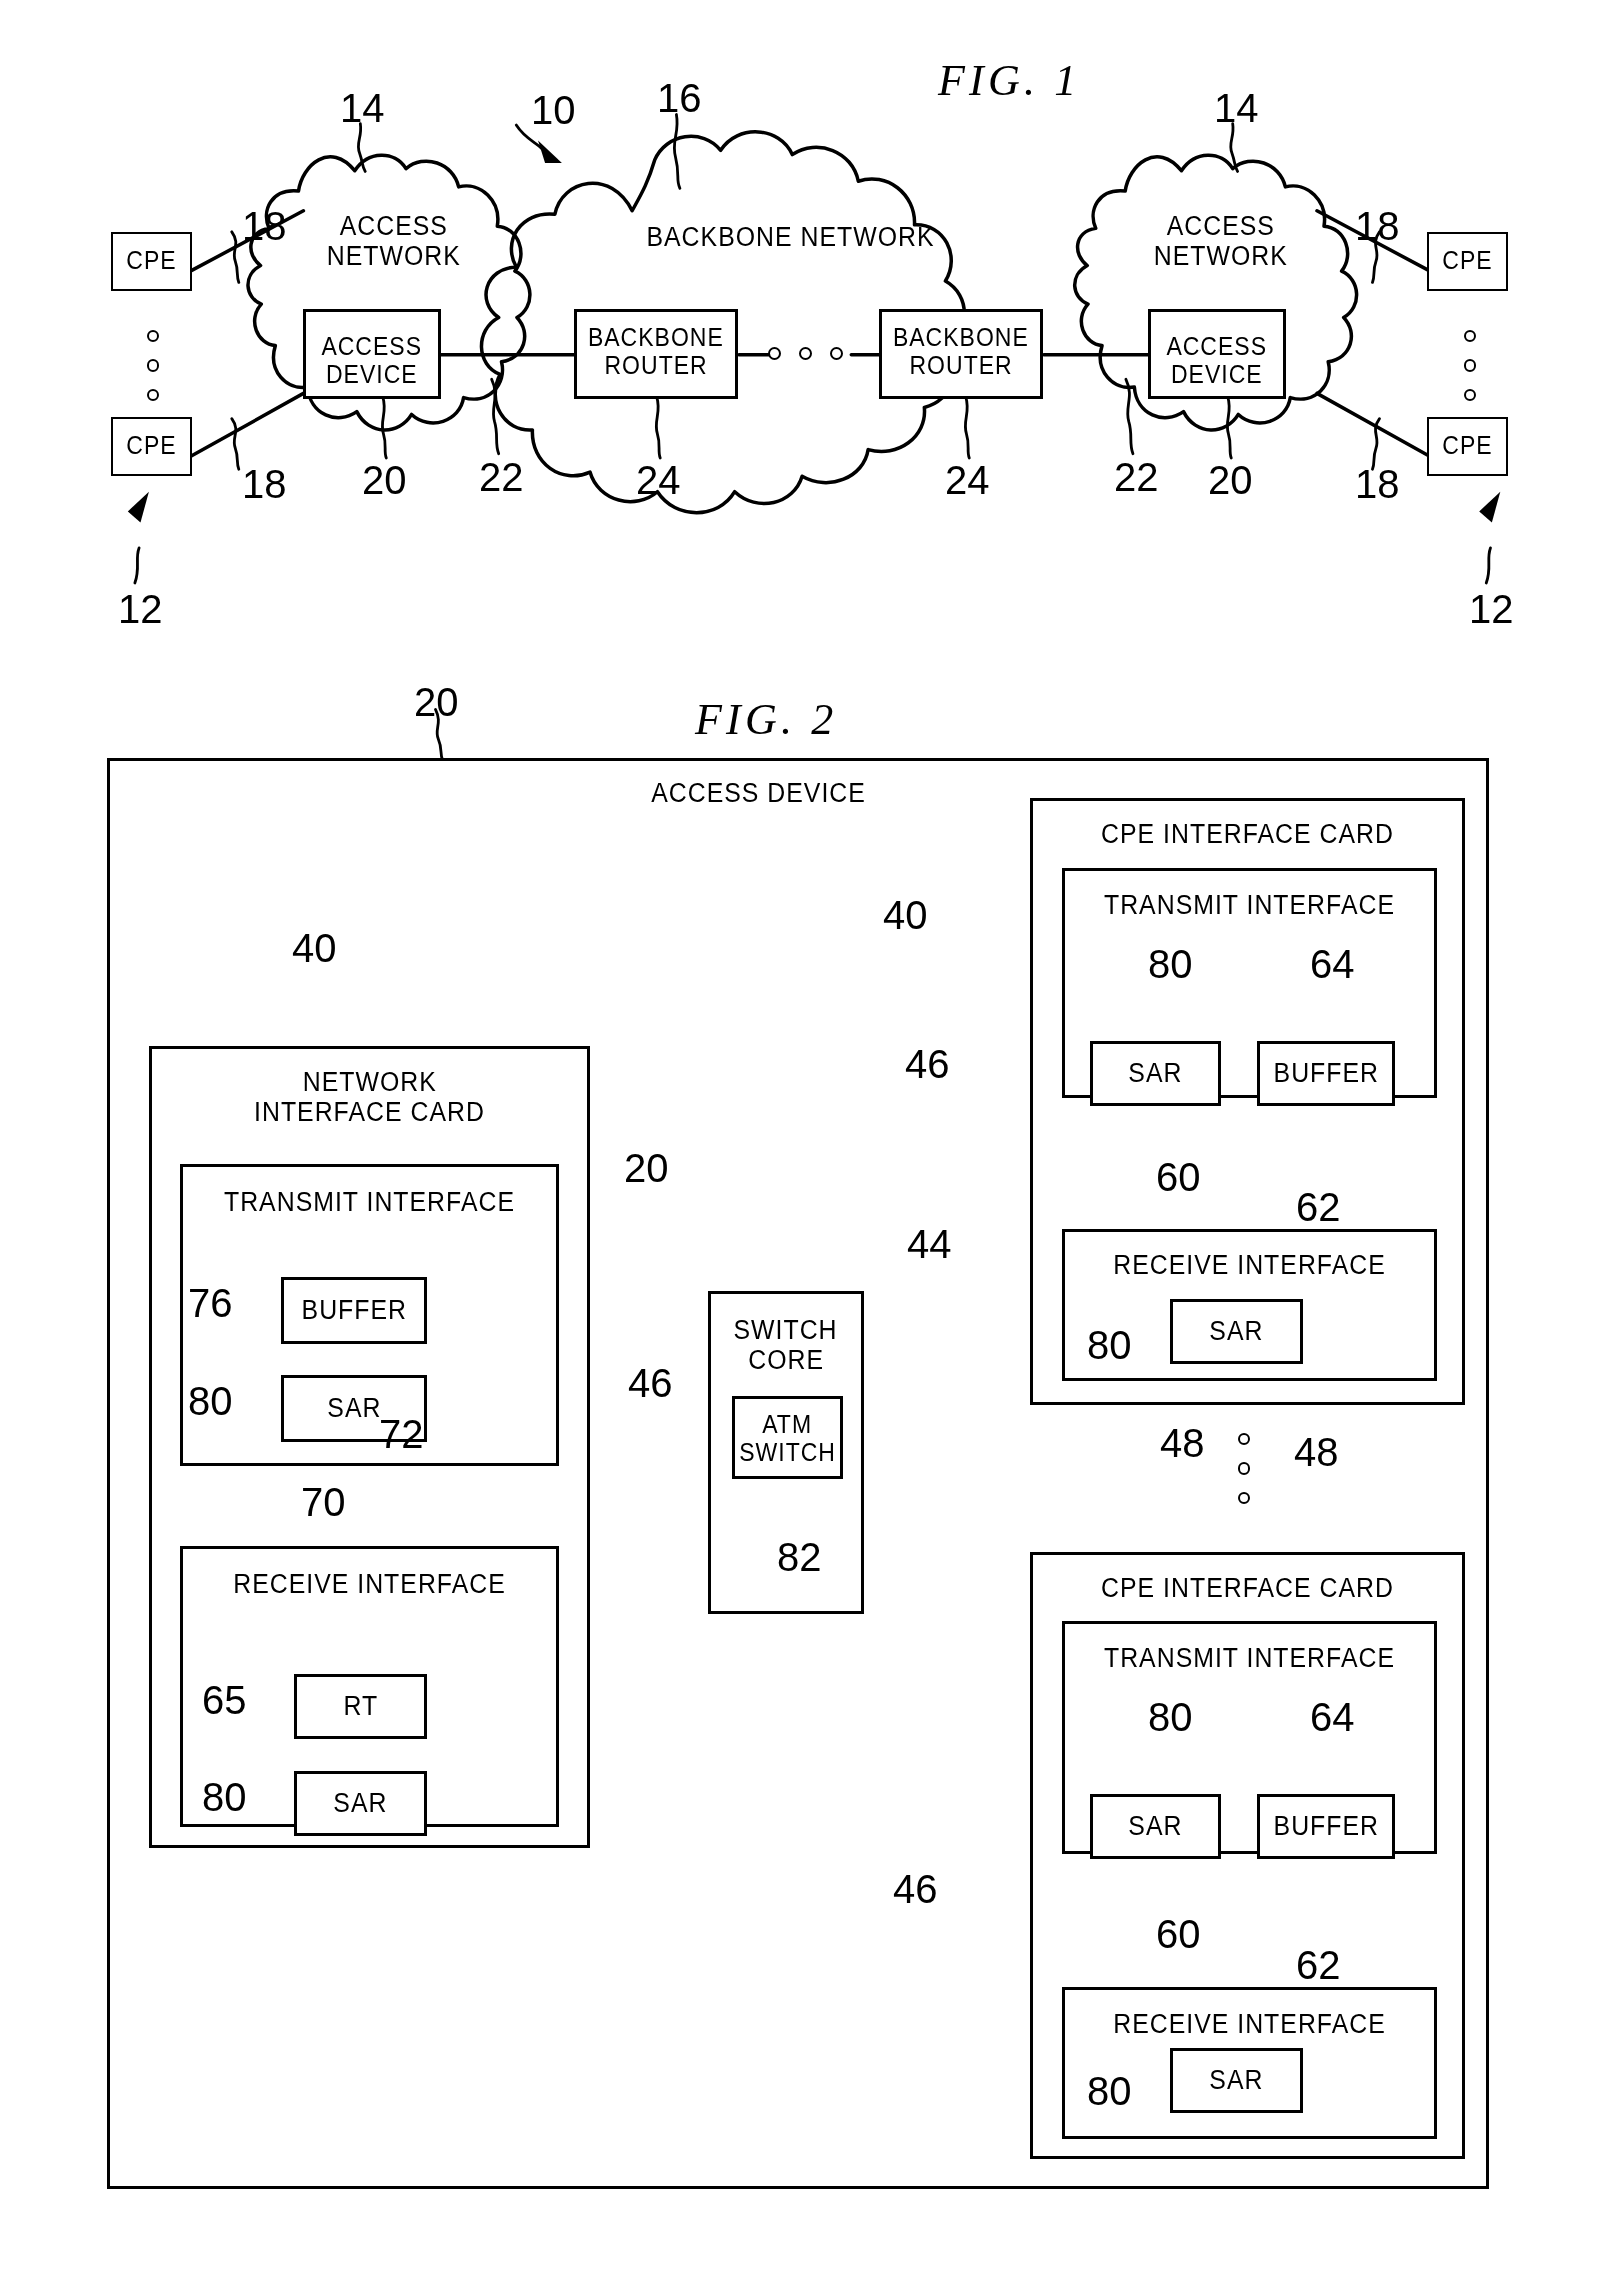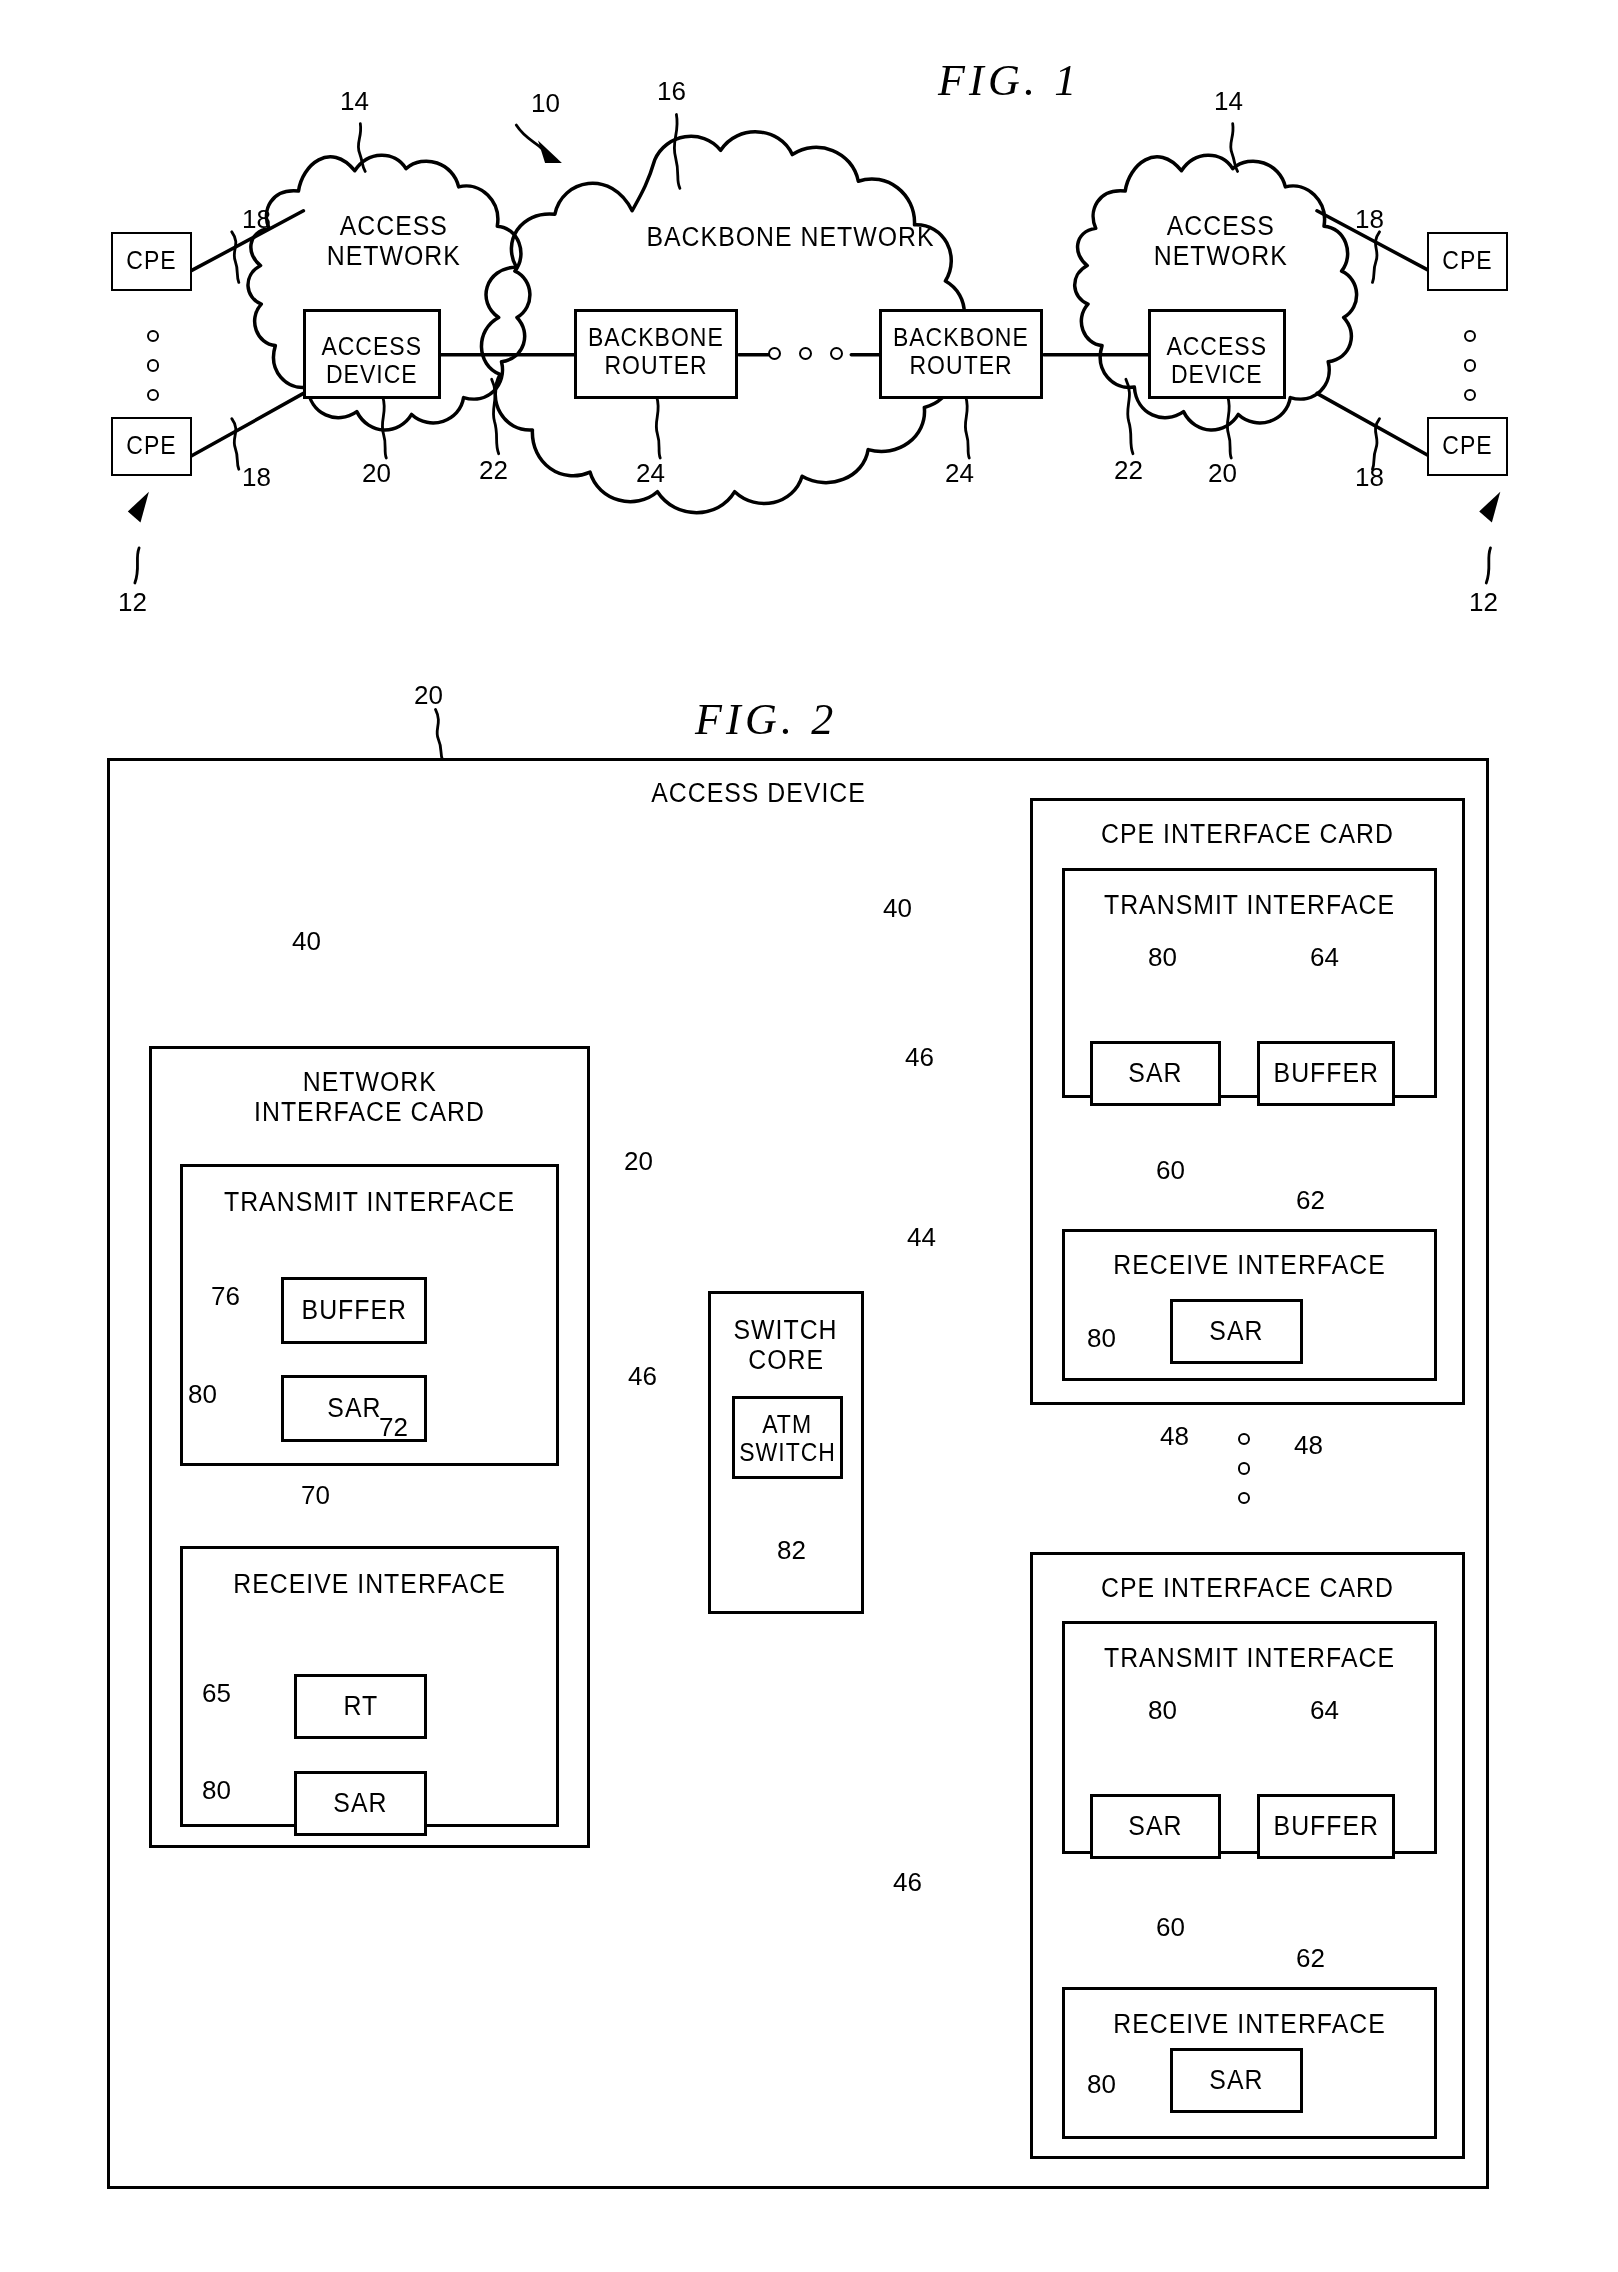--- a/index.html
+++ b/index.html
@@ -12,21 +12,21 @@
   .abs{position:absolute;}
   
   .figtitle{
     font-family:"Liberation Serif", serif;
     font-style:italic;font-weight:400;
     font-size:44px;letter-spacing:4.2px;white-space:nowrap;
   }
   
   .ref{
     font-family:"Liberation Sans", sans-serif;
-    font-size:26px;font-weight:400;white-space:nowrap;
+    font-size:40px;font-weight:400;white-space:nowrap;
     letter-spacing:0px;
   }
   
   .lbl{
     font-family:"Liberation Sans", sans-serif;
     font-size:25px;font-weight:400;white-space:nowrap;
     letter-spacing:1.1px;text-align:center;line-height:1.12;
     transform:scaleX(0.92);transform-origin:center center;
   }
   .lbl.bg{font-size:27px;}
@@ -304,21 +304,21 @@
   <div class="rect thick" style="left:149px;top:1046px;width:441px;height:802px;"></div>
   <div class="abs coltop" style="left:156px;top:1067px;width:427px;">
     <div class="lbl bg">NETWORK</div>
     <div class="lbl bg">INTERFACE CARD</div>
   </div>
   <div class="abs ref" style="left:624px;top:1146px;">20</div>
 
   <div class="rect thick" style="left:180px;top:1164px;width:379px;height:302px;"></div>
   <div class="abs lbl bg" style="left:187px;top:1187px;width:365px;">TRANSMIT  INTERFACE</div>
 
-  <div class="abs ref" style="left:188px;top:1281px;margin-left:23px;">76</div>
+  <div class="abs ref" style="left:188px;top:1281px;">76</div>
   <div class="rect thick ctr" style="left:281px;top:1277px;width:146px;height:67px;">
     <div class="lbl bg">BUFFER</div>
   </div>
 
   <div class="abs ref" style="left:188px;top:1379px;">80</div>
   <div class="rect thick ctr" style="left:281px;top:1375px;width:146px;height:67px;">
     <div class="lbl bg">SAR</div>
   </div>
 
   <div class="abs ref" style="left:301px;top:1480px;">70</div>

